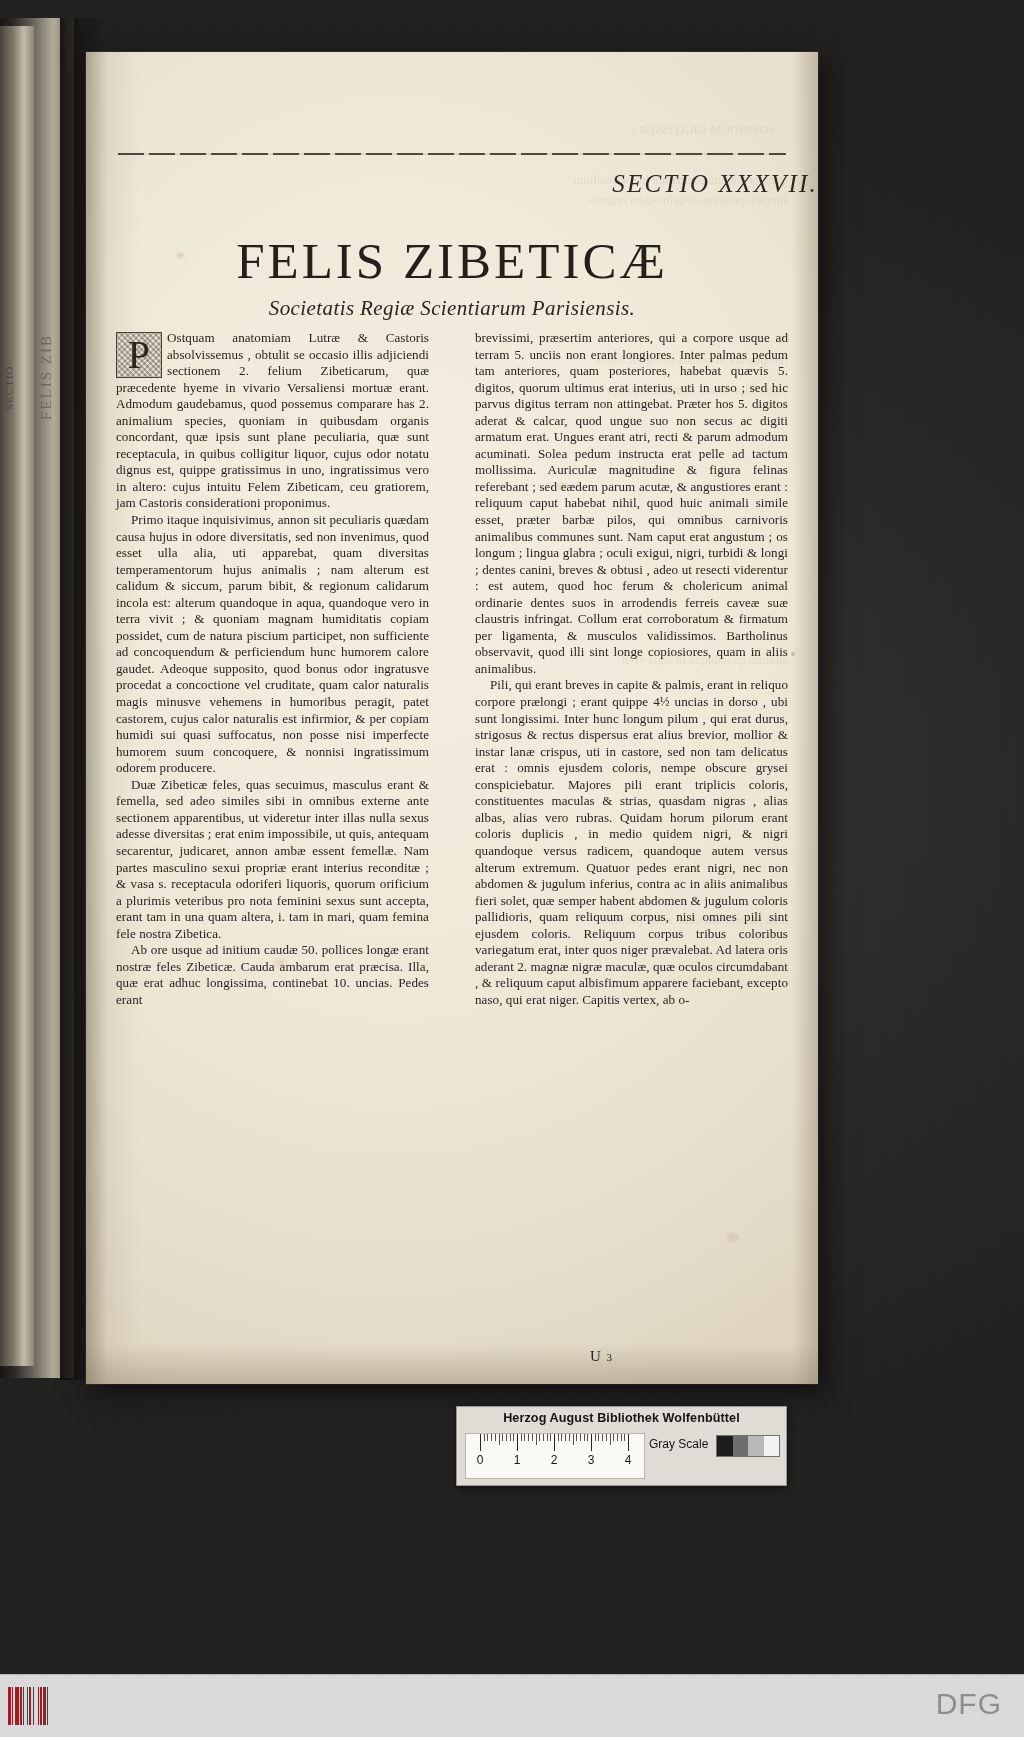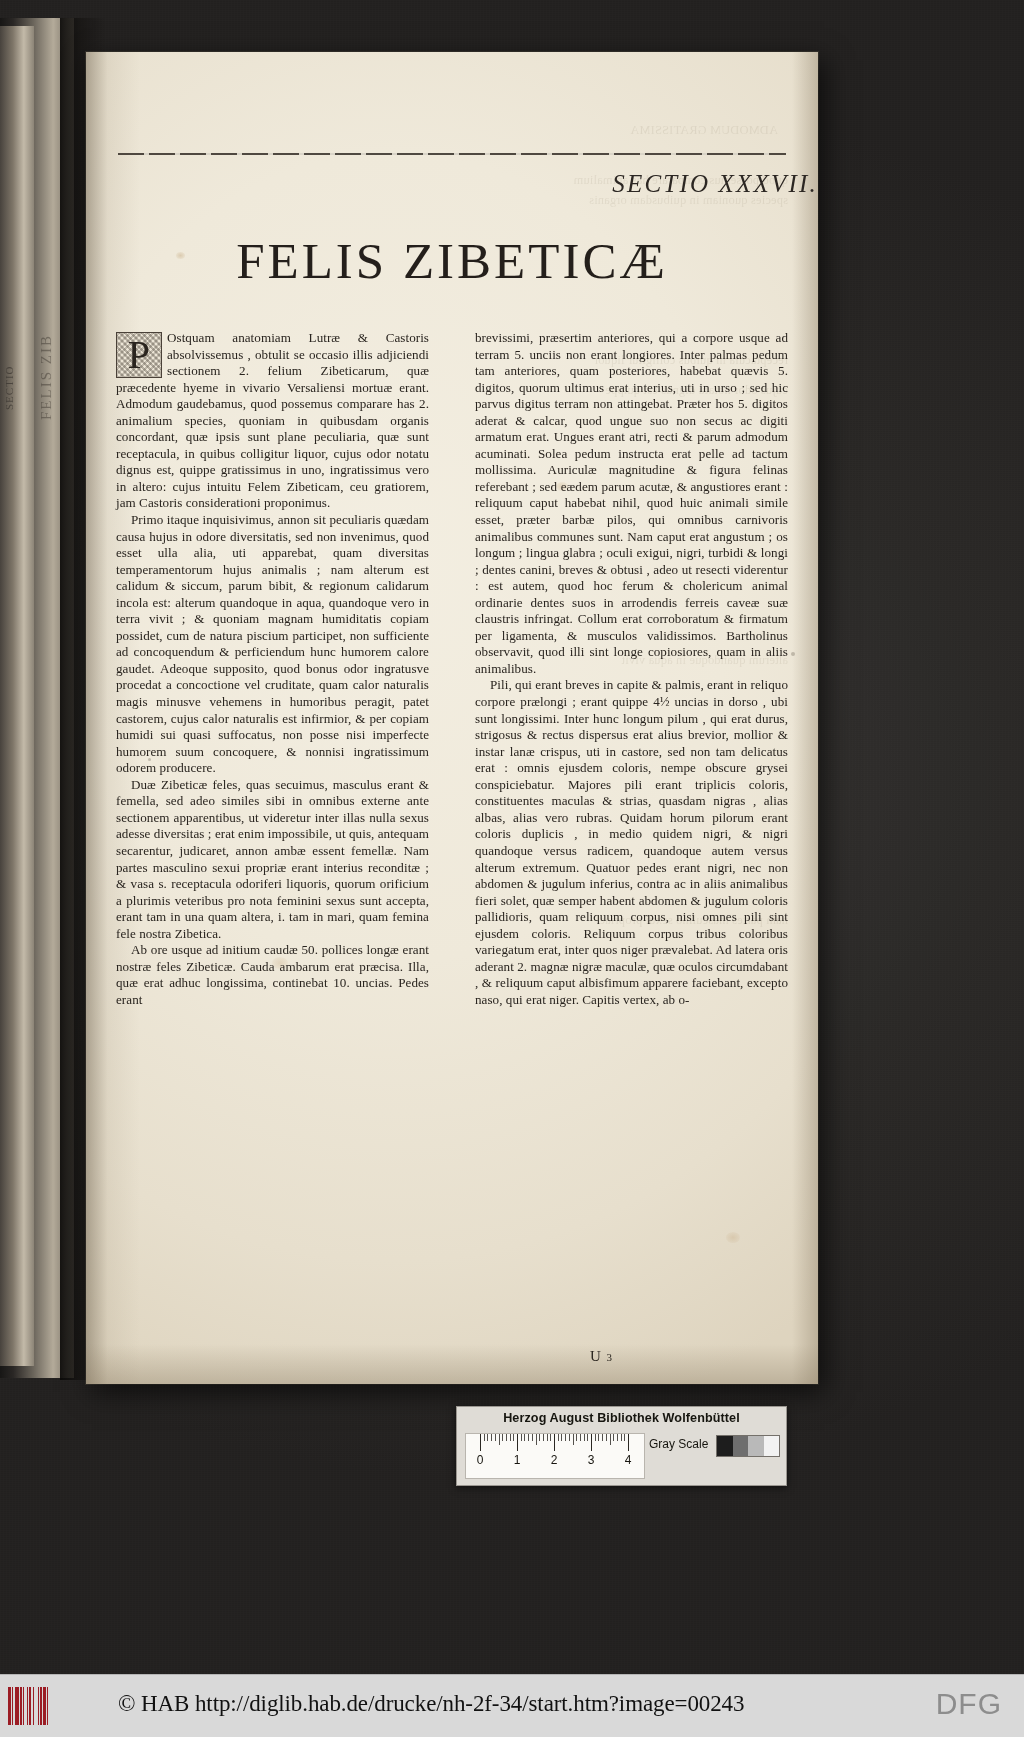--- a/index.html
+++ b/index.html
@@ -237,20 +237,21 @@
   <div class="speck" style="left:705px;top:600px;width:4px;height:4px;"></div>
   <div class="speck" style="left:62px;top:706px;width:3px;height:3px;"></div>
 
   <div class="content">
 
 
     <div class="rule"></div>
 
     <div class="sectio">SECTIO XXXVII.</div>
     <div class="bigtitle">FELIS ZIBETICÆ</div>
+    <div class="subtitle">Societatis Regiæ Scientiarum Parisiensis.</div>
 
     <div class="cols">
 
       <div class="col left">
         <p class="noind">
           <span class="dropcap">P</span><span>Ostquam anatomiam Lutræ &amp; Castoris absolvissemus , obtulit se occasio illis adjiciendi sectionem 2. felium Zibeticarum, quæ præcedente hyeme in vivario Versaliensi mortuæ erant. Admodum gaudebamus, quod possemus comparare has 2. animalium species, quoniam in quibusdam organis concordant, quæ ipsis sunt plane peculiaria, quæ sunt receptacula, in quibus colligitur liquor, cujus odor notatu dignus est, quippe gratissimus in uno, ingratissimus vero in altero: cujus intuitu Felem Zibeticam, ceu gratiorem, jam Castoris considerationi proponimus.</span>
         </p>
         <p>Primo itaque inquisivimus, annon sit peculiaris quædam causa hujus in odore diversitatis, sed non invenimus, quod esset ulla alia, uti apparebat, quam diversitas temperamentorum hujus animalis ; nam alterum est calidum &amp; siccum, parum bibit, &amp; regionum calidarum incola est: alterum quandoque in aqua, quandoque vero in terra vivit ; &amp; quoniam magnam humiditatis copiam possidet, cum de natura piscium participet, non sufficiente ad concoquendum &amp; perficiendum hunc humorem calore gaudet. Adeoque supposito, quod bonus odor ingratusve procedat a concoctione vel cruditate, quam calor naturalis magis minusve vehemens in humoribus peragit, patet castorem, cujus calor naturalis est infirmior, &amp; per copiam humidi sui quasi suffocatus, non posse nisi imperfecte humorem suum concoquere, &amp; nonnisi ingratissimum odorem producere.</p>
         <p>Duæ Zibeticæ feles, quas secuimus, masculus erant &amp; femella, sed adeo similes sibi in omnibus externe ante sectionem apparentibus, ut videretur inter illas nulla sexus adesse diversitas ; erat enim impossibile, ut quis, antequam secarentur, judicaret, annon ambæ essent femellæ. Nam partes masculino sexui propriæ erant interius reconditæ ; &amp; vasa s. receptacula odoriferi liquoris, quorum orificium a plurimis veteribus pro nota feminini sexus sunt accepta, erant tam in una quam altera, i. tam in mari, quam femina fele nostra Zibetica.</p>
         <p>Ab ore usque ad initium caudæ 50. pollices longæ erant nostræ feles Zibeticæ. Cauda ambarum erat præcisa. Illa, quæ erat adhuc longissima, continebat 10. uncias. Pedes erant</p>
@@ -354,15 +355,14 @@
       <i style="width: 4px; background: transparent;"></i>
       <i style="width: 1px; background: rgb(155, 28, 36);"></i>
       <i style="width: 1px; background: transparent;"></i>
       <i style="width: 2px; background: rgb(155, 28, 36);"></i>
       <i style="width: 1px; background: transparent;"></i>
       <i style="width: 3px; background: rgb(155, 28, 36);"></i>
       <i style="width: 1px; background: transparent;"></i>
       <i style="width: 1px; background: rgb(155, 28, 36);"></i>
       <i style="width: 2px; background: transparent;"></i>
     </div>
-  <div class="foot-text">© HAB http://diglib.hab.de/drucke/nh-2f-34/start.htm?image=00243</div>
   <div class="dfg">DFG</div>
 </div>
 
 </body></html>

